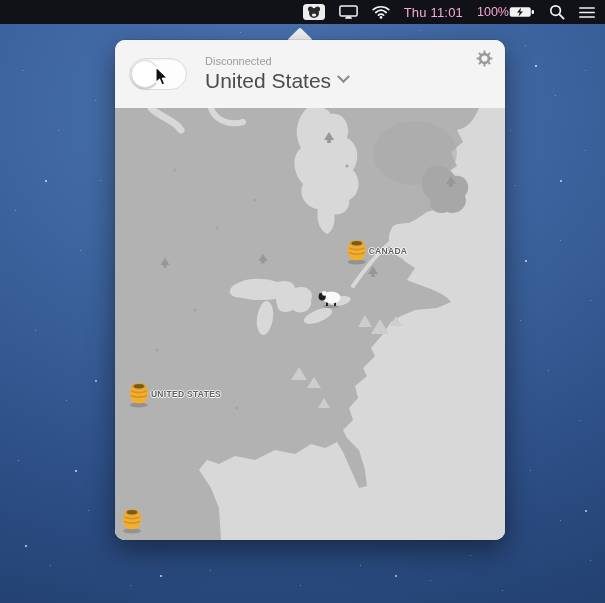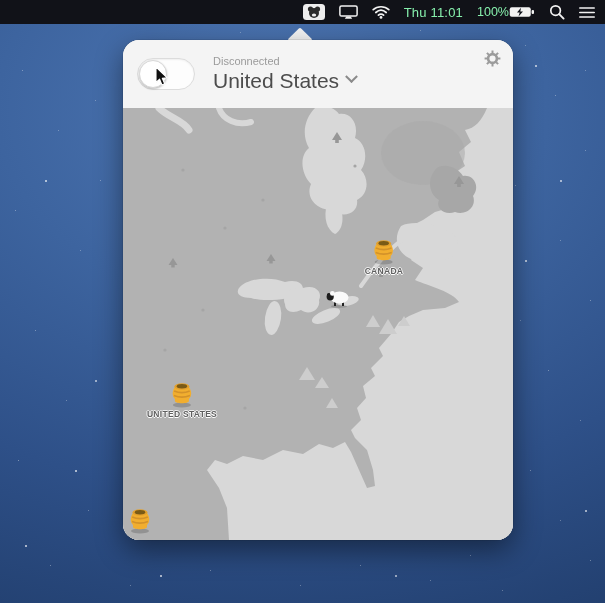--- a/index.html
+++ b/index.html
@@ -39,35 +39,35 @@
     585px 510px 0 rgba(255,255,255,.75), 160px 575px 0 rgba(255,255,255,.8),
     395px 575px 0 rgba(255,255,255,.7), 535px 65px 0 rgba(255,255,255,.8),
     25px 545px 0 rgba(255,255,255,.8), 95px 380px 0 rgba(255,255,255,.7);
   }
 
   
   .menubar {
     position:absolute; top:0; left:0; right:0; height:24px;
     background:rgba(16,16,20,.97);
     display:flex; align-items:center; justify-content:flex-end;
-    gap:14px; padding:0 10px; z-index:10; color:#86efac;
+    gap:14px; padding:0 10px; z-index:10; color:#f9a8d4;
   }
   .mb-item { display:flex; align-items:center; height:24px; }
   .mb-clock { font-size:13px; letter-spacing:.2px; }
   .battery-group { }
   .battery-text { font-size:12.5px; }
 
   
   .popover-arrow {
     position:absolute; left:291px; top:31px; width:18px; height:18px;
     background:#f4f4f4; transform:rotate(45deg); border-radius:2px; z-index:5;
   }
   .popover {
-    position:absolute; left:123px; top:40px; width:390px; height:500px;
-    background:#f4f4f4; border-radius:16px; overflow:hidden; z-index:6;
+    position:absolute; left:115px; top:40px; width:390px; height:500px;
+    background:#f4f4f4; border-radius:10px; overflow:hidden; z-index:6;
     box-shadow:0 10px 28px rgba(0,0,0,.45), 0 0 0 0.5px rgba(0,0,0,.15);
   }
   .pop-header {
     position:relative; height:68px; display:flex; align-items:center;
     padding:0 14px; background:#f4f4f4;
   }
   .toggle {
     position:relative; width:58px; height:32px; border-radius:16px;
     background:#fdfdfd; border:1px solid #dcdcdc;
     box-shadow:inset 0 1px 2px rgba(0,0,0,.06); cursor:pointer; flex:none;
@@ -83,21 +83,21 @@
   .chevron {
     width:9px; height:9px; border-right:2px solid #8a8a8a; border-bottom:2px solid #8a8a8a;
     transform:rotate(45deg) translate(-2px,-2px); margin-top:-4px;
   }
   .gear-btn { position:absolute; right:12px; top:10px; cursor:pointer; }
 
   
   .map { position:relative; width:390px; height:432px; background:#d8d8d8; overflow:hidden; }
   .map svg.basemap { position:absolute; inset:0; }
   .marker {
-    position:absolute; display:flex; flex-direction:column; align-items:center;
+    position:absolute; display:flex; flex-direction:row; align-items:center;
     transform:translateX(-50%); cursor:pointer;
   }
   .marker-label {
     margin-top:1px; font-size:8.5px; font-weight:bold; color:#5f5f5f;
     letter-spacing:.3px; white-space:nowrap;
     text-shadow:0 1px 0 #fff, 0 -1px 0 rgba(255,255,255,.75),
                 1px 0 0 rgba(255,255,255,.75), -1px 0 0 rgba(255,255,255,.75);
   }
   .sheep { position:absolute; left:202px; top:180px; }
 

